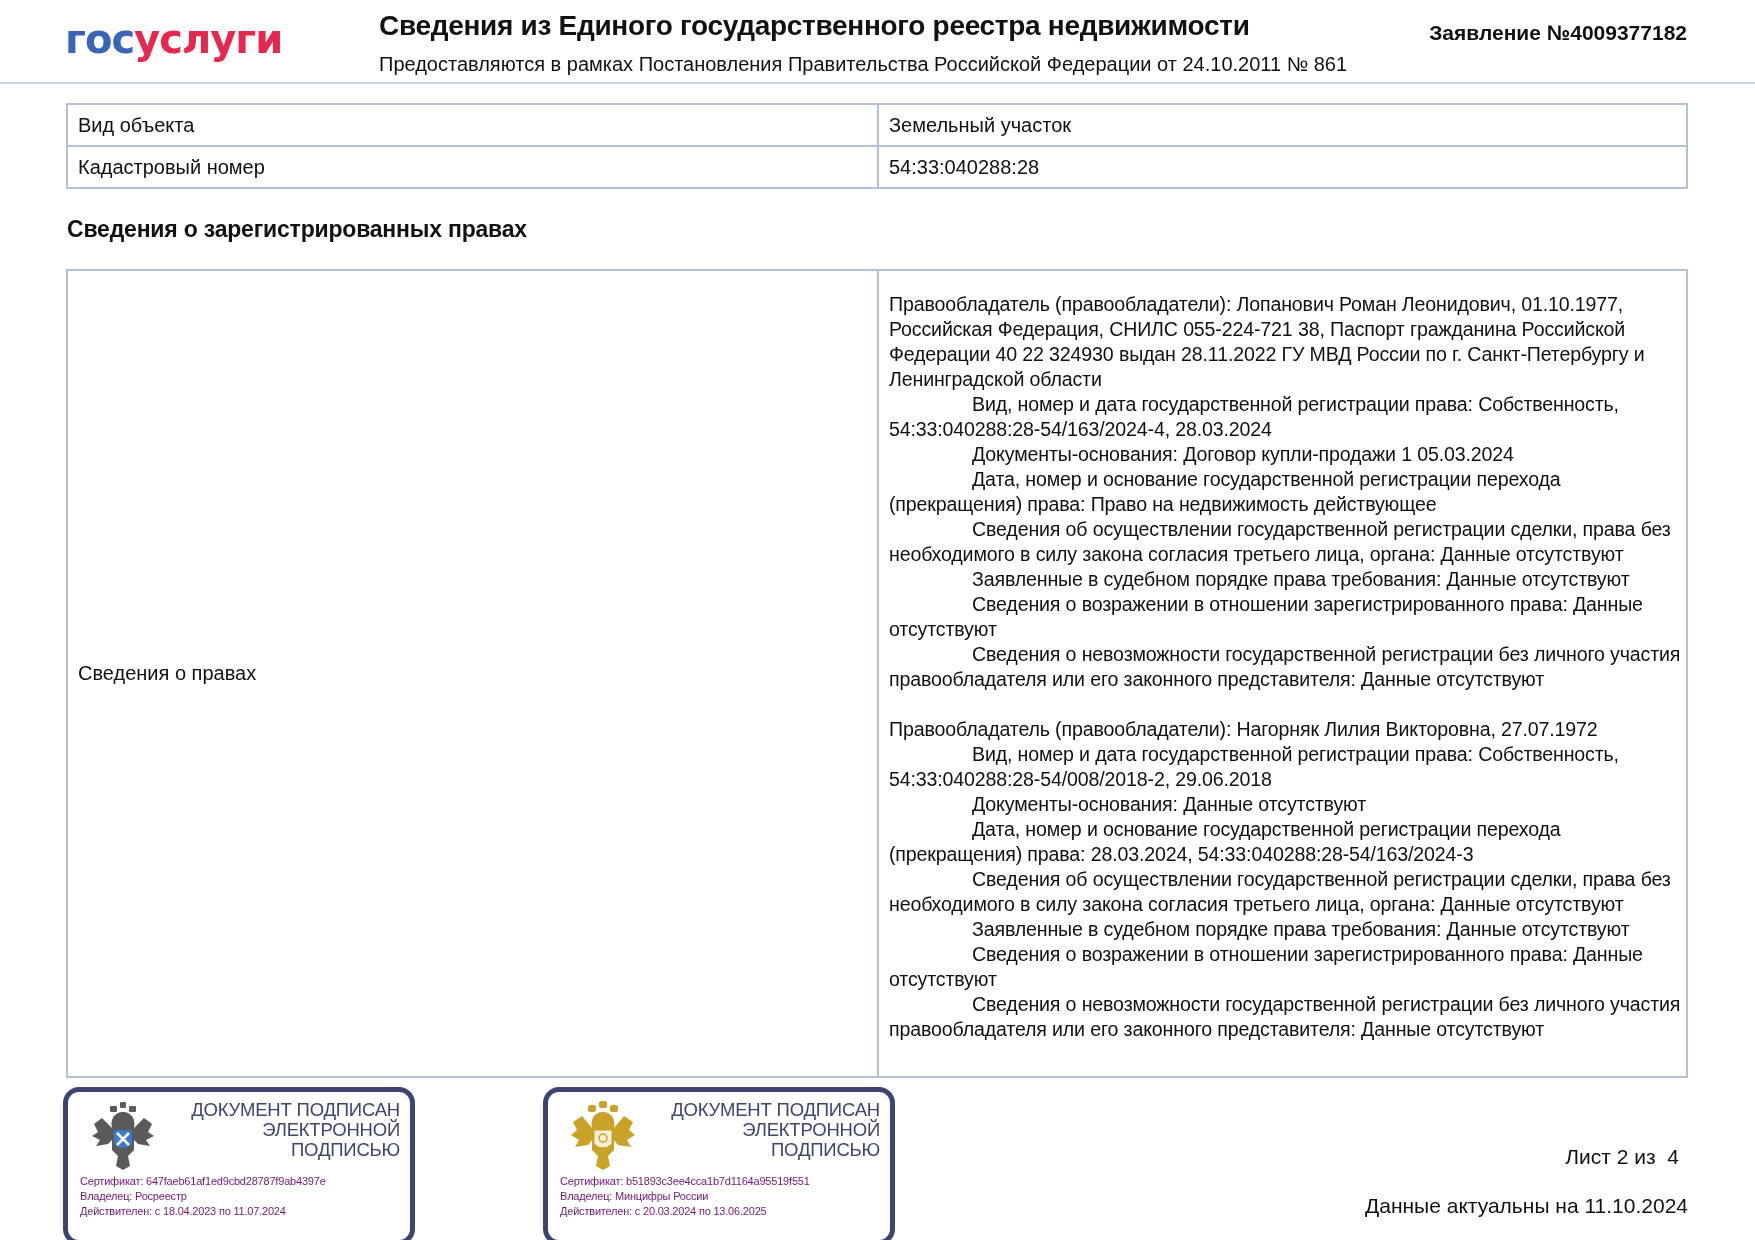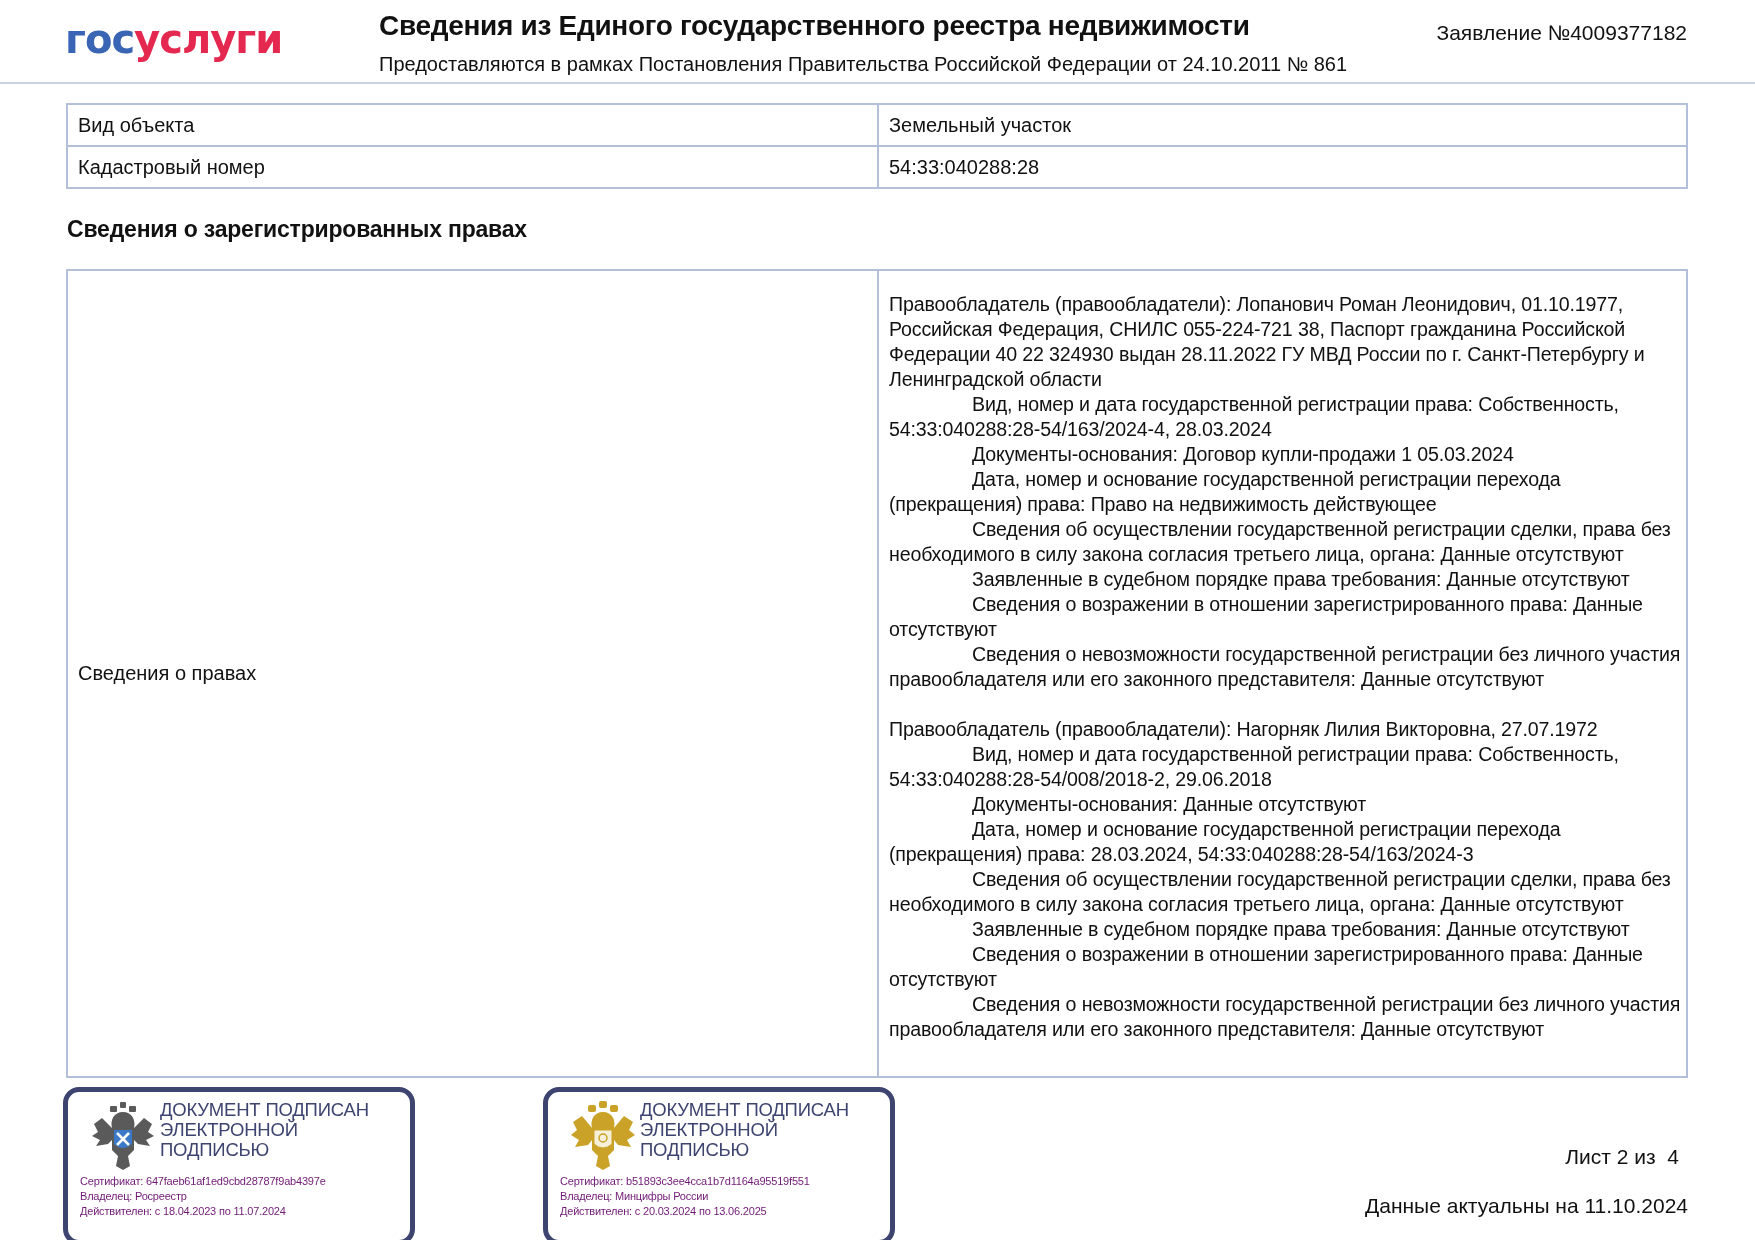--- a/index.html
+++ b/index.html
@@ -5,42 +5,42 @@
     * { box-sizing: border-box; margin: 0; padding: 0; }
     html, body { width: 1755px; height: 1240px; background: #ffffff; overflow: hidden; }
     body { position: relative; font-family: "Liberation Sans", "DejaVu Sans", sans-serif; color: #111; }
 
     .header { position: absolute; left: 0; top: 0; width: 1755px; height: 84px; border-bottom: 2px solid #c9d3e6; }
     .logo { position: absolute; left: 65px; top: 14px; font-family: "DejaVu Sans", sans-serif; font-weight: bold; font-size: 40px; letter-spacing: -1px; line-height: 50px; }
     .logo .gos { color: #3a64b4; }
     .logo .uslugi { color: #e5284f; }
     .title { position: absolute; left: 379px; top: 10px; font-size: 28px; font-weight: bold; letter-spacing: -0.3px; color: #111; white-space: nowrap; }
     .subtitle { position: absolute; left: 379px; top: 53px; font-size: 20px; color: #111; white-space: nowrap; }
-    .app-no { position: absolute; right: 68px; top: 21px; font-size: 21px; color: #111; white-space: nowrap; }
+    .app-no { position: absolute; right: 68px; top: 21px; font-size: 21px; color: #111; white-space: nowrap; font-weight: bold; }
 
     table.info { position: absolute; left: 66px; width: 1622px; border-collapse: collapse; }
     table.info td { border: 2.5px solid #b4c0d9; font-size: 20px; vertical-align: middle; padding: 0 10px; }
     table.info td.k { width: 811px; }
     #t1 { top: 103px; }
     #t1 td { height: 42px; border-radius: 13px; }
 
     .section-title { position: absolute; left: 67px; top: 216px; font-size: 23px; font-weight: bold; color: #111; white-space: nowrap; letter-spacing: -0.2px; }
 
     #t2 { top: 269px; }
     #t2 td { height: 807px; }
     #t2 td.v { vertical-align: top; padding: 21px 2px 0 10px; font-size: 19.6px; line-height: 25px; letter-spacing: -0.15px; }
     .para { text-indent: 83px; }
     .para.noindent { text-indent: 0; }
     .gap { height: 25px; }
 
     .stamp { position: absolute; top: 1087px; width: 352px; height: 158px; border: 5px solid #3e4470; border-radius: 16px; background: #fff; }
     #stamp1 { left: 63px; }
     #stamp2 { left: 543px; }
     .emblem { position: absolute; left: 22px; top: 8px; width: 66px; height: 72px; }
-    .stamp-head { position: absolute; left: 92px; top: 8px; width: 240px; text-align: left; color: #3e4470; font-size: 18.5px; line-height: 20px; letter-spacing: -0.2px; }
+    .stamp-head { position: absolute; left: 92px; top: 8px; width: 240px; text-align: right; color: #3e4470; font-size: 18.5px; line-height: 20px; letter-spacing: -0.2px; }
     .stamp-lines { position: absolute; left: 12px; top: 82px; color: #701a75; font-size: 11px; line-height: 15px; white-space: nowrap; letter-spacing: -0.2px; }
 
     .sheet { position: absolute; right: 76px; top: 1145px; font-size: 21px; white-space: pre; color: #111; }
     .actual { position: absolute; right: 67px; top: 1194px; font-size: 21px; white-space: nowrap; color: #111; }
   </style>
 </head>
 <body>
 
 <div class="header">
   <div class="logo">

